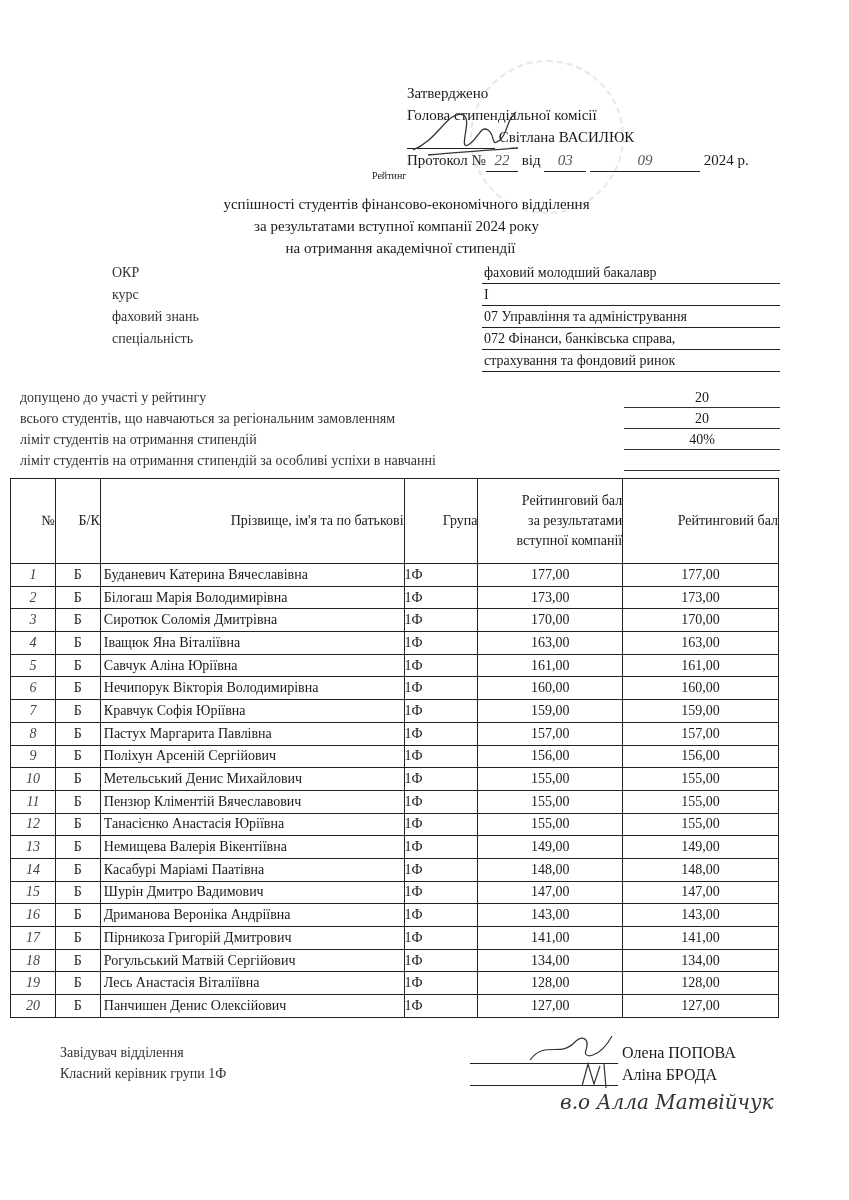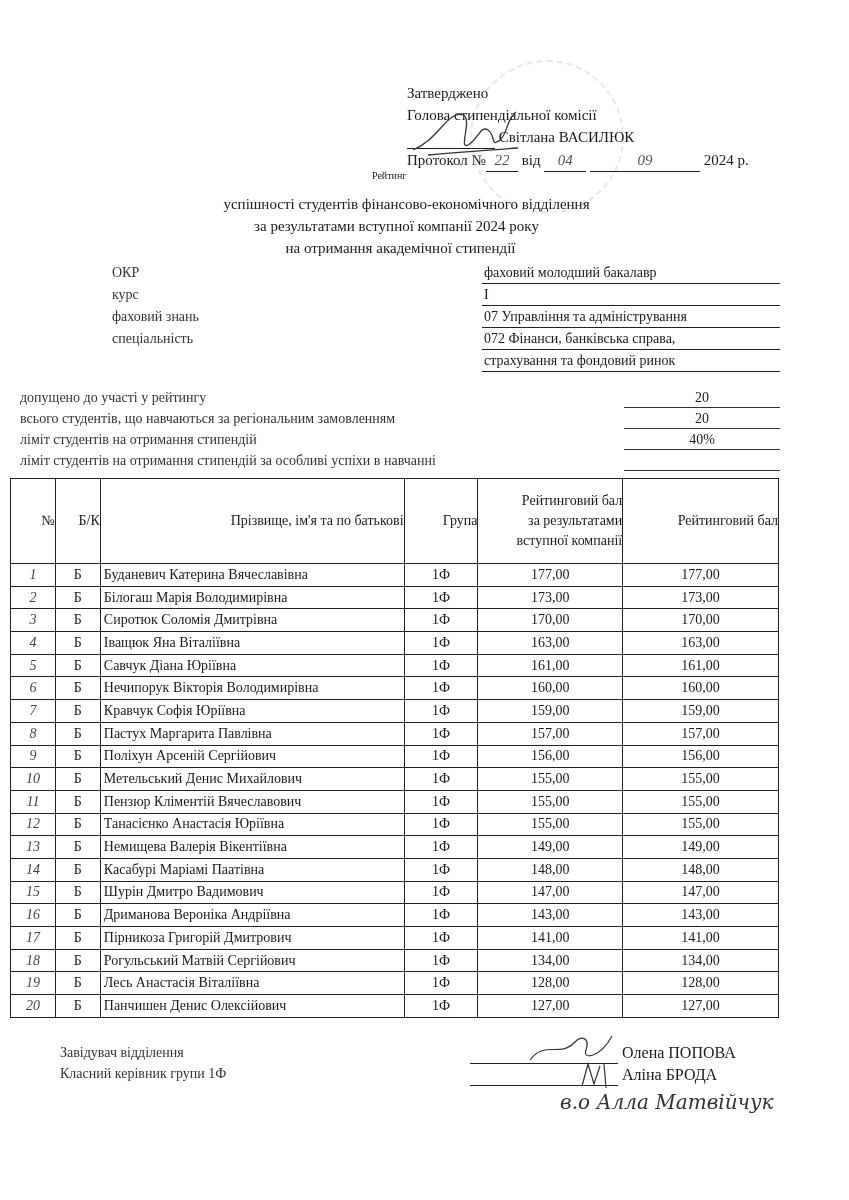--- a/index.html
+++ b/index.html
@@ -20,21 +20,21 @@
   .stats-labels { left: 20px; top: 387px; font-size: 14px; line-height: 21px; color: #333; }
   .stats-values { left: 624px; top: 387px; width: 156px; font-size: 14px; }
   .stats-values div { height: 20px; line-height: 21px; text-align: center; border-bottom: 1.5px solid #333; }
   table.rt { position: absolute; left: 10px; top: 478px; width: 769px; border-collapse: collapse; font-size: 14px; }
   table.rt th, table.rt td { border: 1px solid #222; padding: 0; }
   table.rt th { font-weight: normal; height: 84px; line-height: 20px; text-align: right; }
   table.rt td { height: 21.7px; line-height: 20px; }
   td.num { text-align: center; font-style: italic; color: #444; }
   td.bk { text-align: center; }
   td.name { padding-left: 3px !important; white-space: nowrap; }
-  td.grp { text-align: center; }
+  td.grp { text-align: left; }
   td.v1 { text-align: center; }
   td.v2 { text-align: center; }
   .footer-labels { left: 60px; top: 1042px; font-size: 14px; line-height: 21px; color: #333; }
   .footer-sign { left: 470px; top: 1042px; font-size: 16px; line-height: 21px; }
   .footer-sign .line { display: inline-block; width: 148px; border-bottom: 1px solid #222; margin-right: 4px; }
   .sig2 { left: 520px; top: 1030px; width: 100px; height: 40px; }
   .sig3 { left: 578px; top: 1060px; width: 40px; height: 30px; }
   .handwrite { font-family: "DejaVu Serif", serif; font-style: italic; color: #333; font-size: 20px; }
 </style>
 </head>
@@ -45,21 +45,21 @@
 <div class="abs approve">
   <div>Затверджено</div>
   <div>Голова стипендіальної комісії</div>
   <div>
     <span class="ul" style="width:88px;">&nbsp;</span>
     <span>Світлана ВАСИЛЮК</span>
   </div>
   <div>
     <span>Протокол №</span><span class="ul" style="width:32px;">22</span>
     <span>від</span>
-    <span class="ul" style="width:42px;">04</span>
+    <span class="ul" style="width:42px;">03</span>
     <span class="ul" style="width:110px;">09</span>
     <span>2024 р.</span>
   </div>
 </div>
 
 <svg class="abs sig1" viewBox="0 0 120 70">
   <path d="M5,50 C30,40 40,10 55,15 C65,18 50,50 60,45 C70,40 72,25 80,30 C88,35 82,48 92,40 C100,33 98,20 108,12 M20,55 C50,52 80,50 110,48" fill="none" stroke="#333" stroke-width="1.3"></path>
 </svg>
 
 <div class="abs rating-word">Рейтинг</div>
@@ -146,21 +146,21 @@
         <td class="num">4</td>
         <td class="bk">Б</td>
         <td class="name">Іващюк Яна Віталіївна</td>
         <td class="grp">1Ф</td>
         <td class="v1">163,00</td>
         <td class="v2">163,00</td>
       </tr>
       <tr>
         <td class="num">5</td>
         <td class="bk">Б</td>
-        <td class="name">Савчук Діана Юріївна</td>
+        <td class="name">Савчук Аліна Юріївна</td>
         <td class="grp">1Ф</td>
         <td class="v1">161,00</td>
         <td class="v2">161,00</td>
       </tr>
       <tr>
         <td class="num">6</td>
         <td class="bk">Б</td>
         <td class="name">Нечипорук Вікторія Володимирівна</td>
         <td class="grp">1Ф</td>
         <td class="v1">160,00</td>

